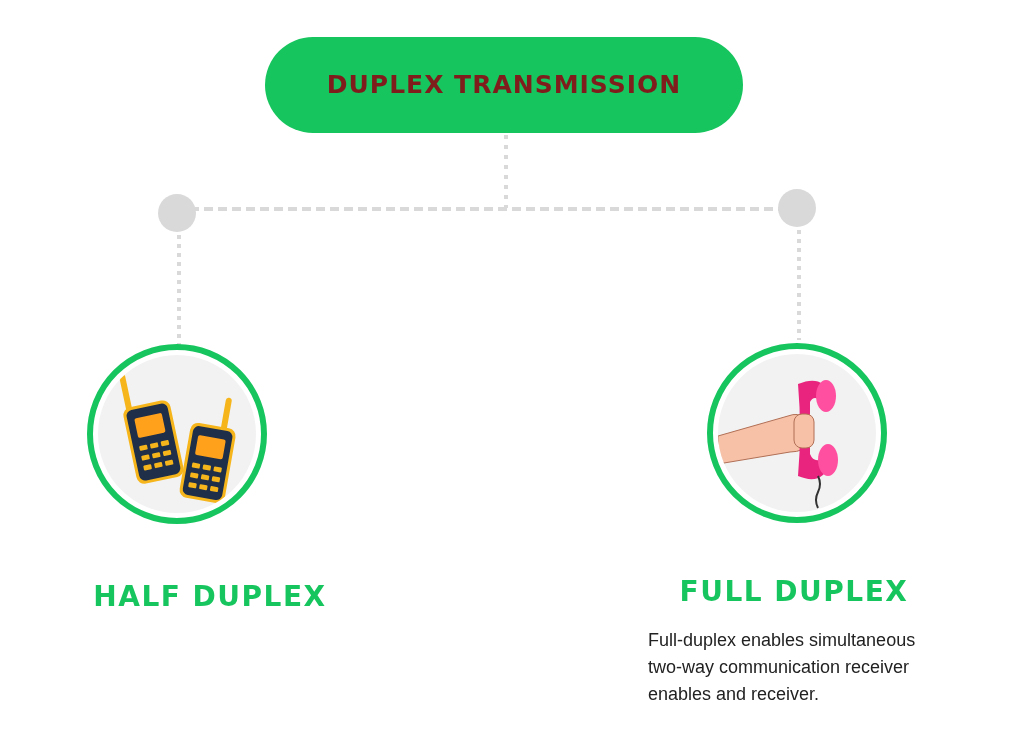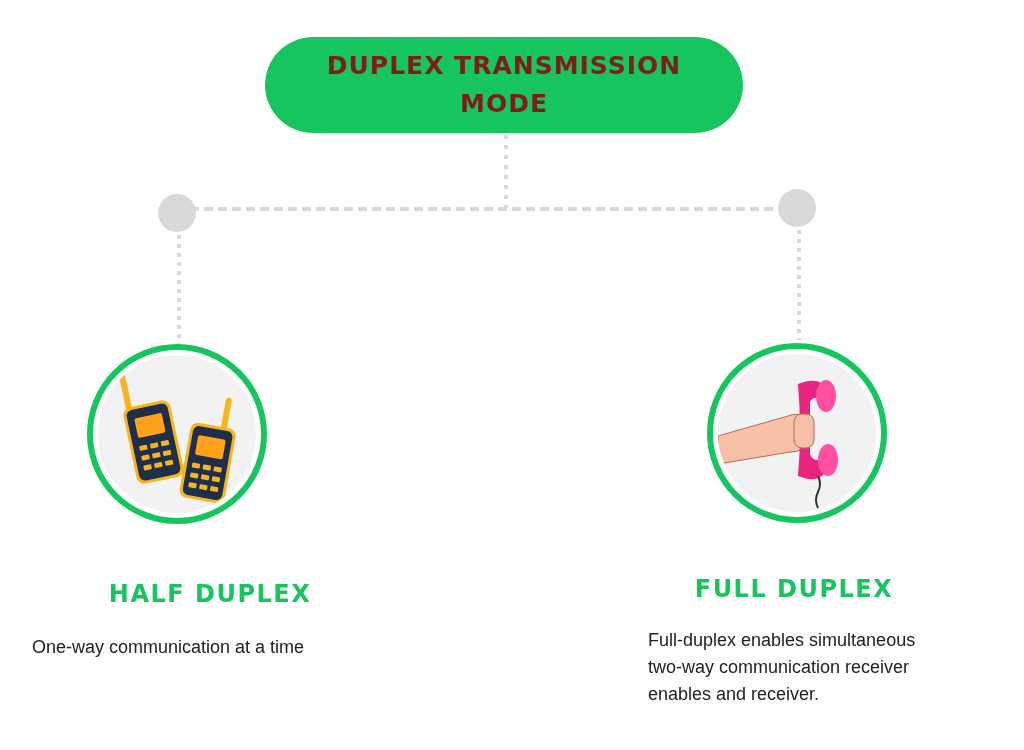--- a/index.html
+++ b/index.html
@@ -11,30 +11,29 @@
     color:#7f1d1d; font-weight:bold; font-size:25px; line-height:38px; letter-spacing:1px;
   }
   .title-pill span { display:block; }
   svg.connectors { position:absolute; left:0; top:0; }
   .circle {
     position:absolute; width:180px; height:180px; border-radius:50%;
     border:6px solid #17c55e; background:#fff; box-sizing:border-box;
     display:flex; align-items:center; justify-content:center;
   }
   .circle .inner { width:158px; height:158px; border-radius:50%; background:#f2f2f2; position:relative; overflow:hidden; }
-  .heading { position:absolute; color:#17c55e; font-weight:bold; font-size:24px; letter-spacing:1.5px; text-align:center; }
+  .heading { position:absolute; color:#17c55e; font-weight:bold; font-size:28px; letter-spacing:1.5px; text-align:center; }
   .desc { position:absolute; color:#222; font-size:18px; line-height:27px; font-family:"Liberation Sans", sans-serif; }
 </style>
 </head>
 <body>
 
 <div class="title-pill">
   <div>
     <span>DUPLEX TRANSMISSION</span>
-    <span>MODE</span>
   </div>
 </div>
 
 <svg class="connectors" width="1024" height="750">
   <line x1="506" y1="135" x2="506" y2="208" stroke="#d9d9d9" stroke-width="4" stroke-dasharray="4 6"></line>
   <line x1="190" y1="209" x2="785" y2="209" stroke="#d9d9d9" stroke-width="4" stroke-dasharray="9 5"></line>
   <ellipse cx="177" cy="213" rx="19" ry="19" fill="#d9d9d9"></ellipse>
   <ellipse cx="797" cy="208" rx="19" ry="19" fill="#d9d9d9"></ellipse>
   <line x1="179" y1="235" x2="179" y2="345" stroke="#d9d9d9" stroke-width="4" stroke-dasharray="4 5"></line>
   <line x1="799" y1="230" x2="799" y2="340" stroke="#d9d9d9" stroke-width="4" stroke-dasharray="4 5"></line>
@@ -75,21 +74,20 @@
           <rect x="96" y="130" width="8" height="5" rx="1"></rect>
             <rect x="107" y="130" width="8" height="5" rx="1"></rect>
             <rect x="118" y="130" width="8" height="5" rx="1"></rect>
         </g>
       </g>
     </svg>
   </div>
 </div>
 <div class="heading" style="left:60px; top:580px; width:300px;">HALF DUPLEX</div>
 <div class="desc" style="left:32px; top:634px;">
-  <div>One-way communication at a time</div>
 </div>
 
 <div class="circle" style="left:707px; top:343px;">
   <div class="inner">
     <svg width="158" height="158" viewBox="0 0 158 158">
       <path d="M0 82 L70 62 Q80 58 88 64 L94 88 Q86 98 72 98 L0 110 Z" fill="#f7c1a8" stroke="#b06f55" stroke-width="1"></path>
       <path d="M80 30 Q104 20 112 40 L104 48 Q96 40 92 48 L92 100 Q96 110 106 104 L112 110 Q104 132 80 122 Q84 76 80 30 Z" fill="#e8247e"></path>
       <ellipse cx="108" cy="42" rx="10" ry="16" fill="#ff4fa0"></ellipse>
       <ellipse cx="110" cy="106" rx="10" ry="16" fill="#ff4fa0"></ellipse>
       <rect x="76" y="60" width="20" height="34" rx="8" fill="#f7c1a8" stroke="#b06f55" stroke-width="1"></rect>

